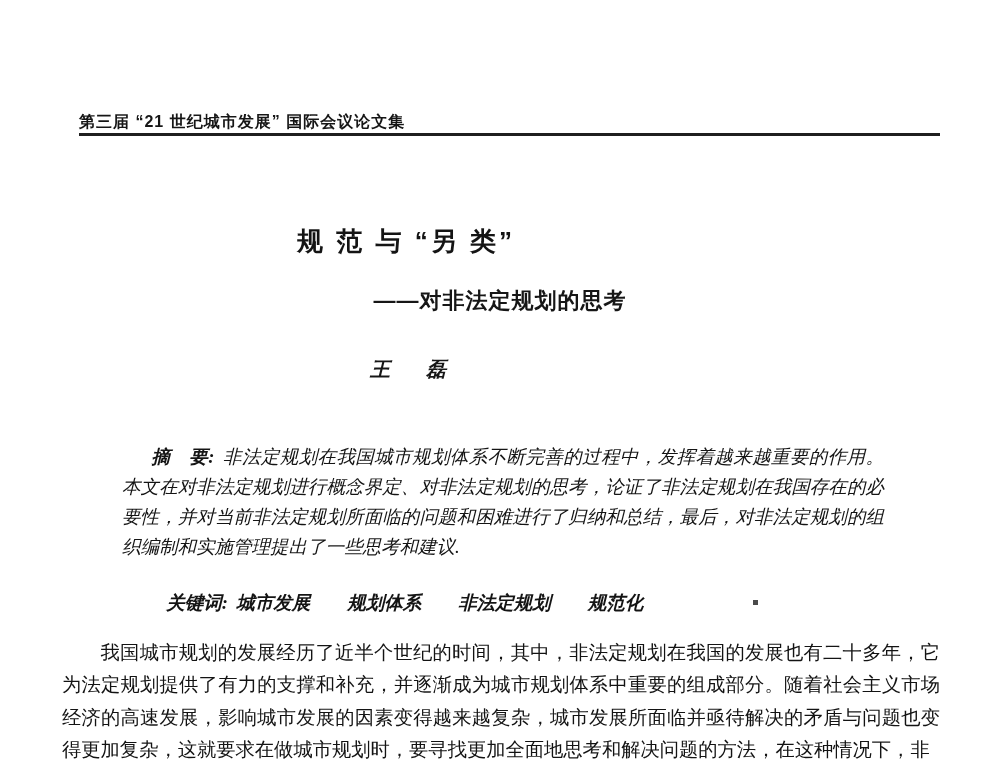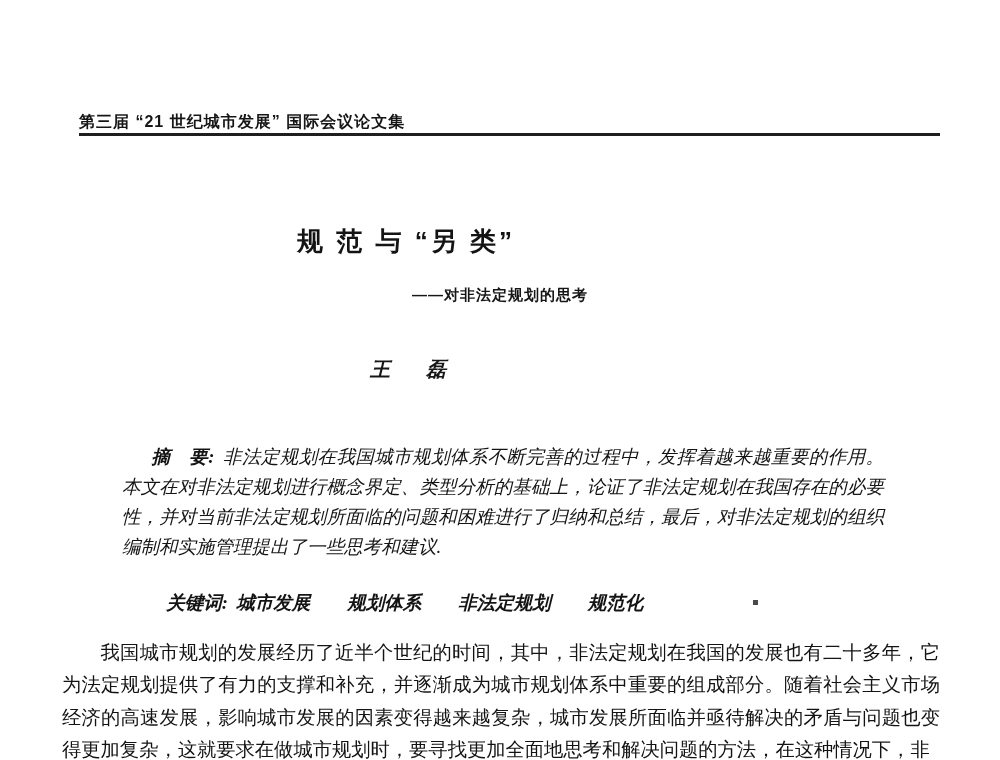--- a/index.html
+++ b/index.html
@@ -44,21 +44,21 @@
     color: #141414;
   }
   .subtitle {
     position: absolute;
     left: 0;
     top: 286px;
     width: 1000px;
     text-align: center;
     font-family: "Liberation Sans", sans-serif;
     font-weight: 600;
-    font-size: 15px;
+    font-size: 22px;
     letter-spacing: 1px;
     color: #161616;
   }
   .author {
     position: absolute;
     left: 0;
     top: 356px;
     width: 824px;
     text-align: center;
     font-style: italic;
@@ -130,21 +130,21 @@
     <div class="header-text">第三届 “21 世纪城市发展” 国际会议论文集</div>
   </div>
 
   <h1 class="title">规 范 与 “另 类”</h1>
 
   <div class="subtitle">——对非法定规划的思考</div>
 
   <div class="author">王　磊</div>
 
   <p class="abstract">
-    <span class="label">摘　要:</span><span>非法定规划在我国城市规划体系不断完善的过程中，发挥着越来越重要的作用。本文在对非法定规划进行概念界定、类型分析的基础上，论证了非法定规划在我国存在的必要性，并对当前非法定规划所面临的问题和困难进行了归纳和总结，最后，对非法定规划的组织编制和实施管理提出了一些思考和建议.</span>
+    <span class="label">摘　要:</span><span>非法定规划在我国城市规划体系不断完善的过程中，发挥着越来越重要的作用。本文在对非法定规划进行概念界定、对非法定规划的思考，论证了非法定规划在我国存在的必要性，并对当前非法定规划所面临的问题和困难进行了归纳和总结，最后，对非法定规划的组织编制和实施管理提出了一些思考和建议.</span>
   </p>
 
   <p class="keywords">
     <span class="label">关键词:</span><span>城市发展　　规划体系　　非法定规划　　规范化</span>
   </p>
 
   <div class="speck"></div>
 
   <p class="body-text">我国城市规划的发展经历了近半个世纪的时间，其中，非法定规划在我国的发展也有二十多年，它为法定规划提供了有力的支撑和补充，并逐渐成为城市规划体系中重要的组成部分。随着社会主义市场经济的高速发展，影响城市发展的因素变得越来越复杂，城市发展所面临并亟待解决的矛盾与问题也变得更加复杂，这就要求在做城市规划时，要寻找更加全面地思考和解决问题的方法，在这种情况下，非</p>
 

